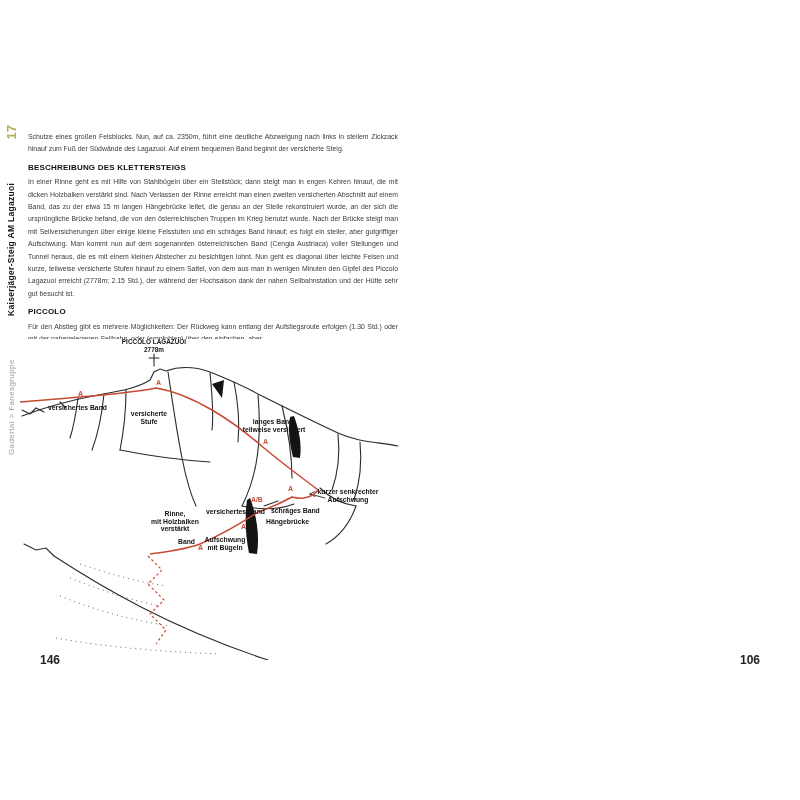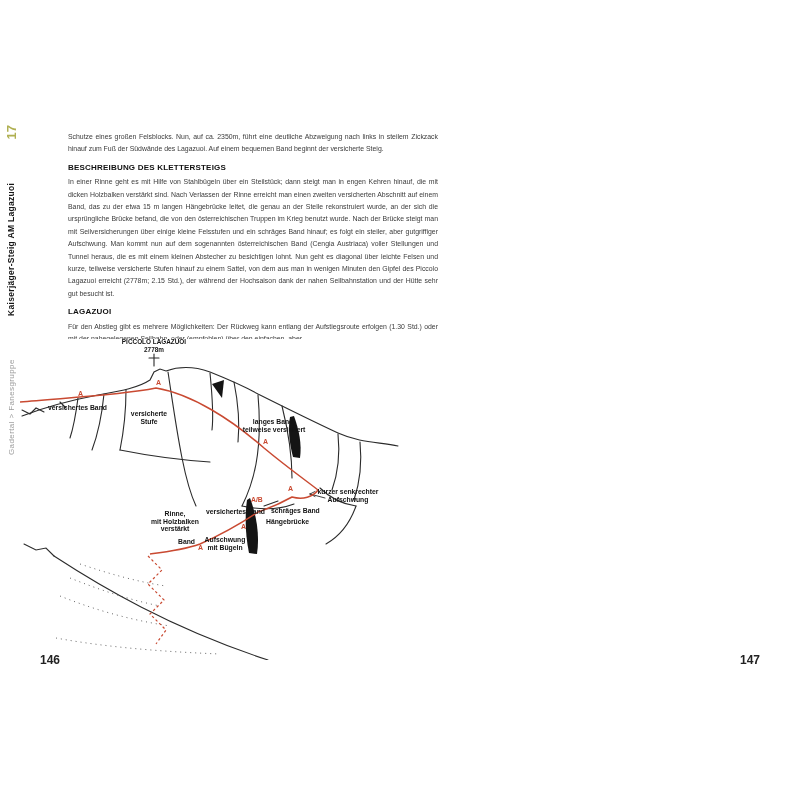--- a/index.html
+++ b/index.html
@@ -17,21 +17,21 @@
     position:absolute;left:0;top:330px;width:330px;height:16px;
     transform:rotate(-90deg);transform-origin:0 0;
     display:flex;align-items:center;justify-content:space-between;gap:8px;
     white-space:nowrap;
   }
   .crumb{font-size:8px;color:#9b9b9b;letter-spacing:.4px;}
   .side-title{font-size:8.5px;font-weight:bold;color:#151515;letter-spacing:.3px;}
   .route-no{font-size:13px;font-weight:bold;color:#b0b052;}
 
   
-  .textcol{position:absolute;text-align:justify;overflow:hidden;margin-left:40px;}
+  .textcol{position:absolute;text-align:justify;overflow:hidden;}
   #tc-left{left:28px;top:131px;width:370px;height:208px;font-size:6.9px;line-height:12.4px;}
   .textcol p{margin:0;}
   .textcol h3{margin:6px 0 2px;font-size:8px;font-weight:bold;color:#111;letter-spacing:.2px;text-align:left;}
 
   .pagenum{position:absolute;bottom:133px;font-size:12px;font-weight:bold;color:#222;}
   #pn-left{left:40px;}
   #pn-right{right:40px;}
 
   
   .topo{position:absolute;left:20px;top:338px;width:380px;height:322px;}
@@ -54,21 +54,21 @@
       <span class="crumb">Gadertal &gt; Fanesgruppe</span>
       <span class="side-title">Kaiserjäger-Steig AM Lagazuoi</span>
       <span class="route-no">17</span>
     </div>
   </div>
 
   <div class="textcol" id="tc-left">
     <p>Schutze eines großen Felsblocks. Nun, auf ca. 2350m, führt eine deutliche Abzweigung nach links in steilem Zickzack hinauf zum Fuß der Südwände des Lagazuoi. Auf einem bequemen Band beginnt der versicherte Steig.</p>
     <h3>BESCHREIBUNG DES KLETTERSTEIGS</h3>
     <p>In einer Rinne geht es mit Hilfe von Stahlbügeln über ein Steilstück; dann steigt man in engen Kehren hinauf, die mit dicken Holzbalken verstärkt sind. Nach Verlassen der Rinne erreicht man einen zweiten versicherten Abschnitt auf einem Band, das zu der etwa 15 m langen Hängebrücke leitet, die genau an der Stelle rekonstruiert wurde, an der sich die ursprüngliche Brücke befand, die von den österreichischen Truppen im Krieg benutzt wurde. Nach der Brücke steigt man mit Seilversicherungen über einige kleine Felsstufen und ein schräges Band hinauf; es folgt ein steiler, aber gutgriffiger Aufschwung. Man kommt nun auf dem sogenannten österreichischen Band (Cengia Austriaca) voller Stellungen und Tunnel heraus, die es mit einem kleinen Abstecher zu besichtigen lohnt. Nun geht es diagonal über leichte Felsen und kurze, teilweise versicherte Stufen hinauf zu einem Sattel, von dem aus man in wenigen Minuten den Gipfel des Piccolo Lagazuoi erreicht (2778m; 2.15 Std.), der während der Hochsaison dank der nahen Seilbahnstation und der Hütte sehr gut besucht ist.</p>
-    <h3>LAGAZUOI</h3>
+    <h3>PICCOLO</h3>
     <p>Für den Abstieg gibt es mehrere Möglichkeiten: Der Rückweg kann entlang der Aufstiegsroute erfolgen (1.30 Std.) oder mit der nahegelegenen Seilbahn, oder (empfohlen) über den einfachen, aber</p>
   </div>
 
   <div class="topo">
     <svg viewBox="0 0 380 322" width="380" height="322">
 
       <g stroke="#2b2b2b" fill="none" stroke-width="1.1" stroke-linecap="round">
         <path d="M2,78 C28,68 52,62 78,57 C100,53 118,50 130,42 L134,34 L140,31 L146,33 C160,28 176,29 190,34 C205,40 222,47 238,56 C262,68 290,82 318,95 C340,105 360,104 378,108"></path>
         <path d="M134,16 L134,28 M129,20 L139,20"></path>
         <path d="M2,72 L10,76 L16,70 L24,74"></path>
@@ -140,14 +140,14 @@
     <div class="tlabel" style="left:158px;top:200px;">Band</div>
     <div class="tlabel tc" style="left:176px;top:198px;width:58px;">Aufschwung
 mit Bügeln</div>
   </div>
 
   <div class="pagenum" id="pn-left">146</div>
 </div>
 
 <div class="page" id="page-right">
 
-  <div class="pagenum" id="pn-right">147</div>
+  <div class="pagenum" id="pn-right">106</div>
 </div>
 
 </body></html>

